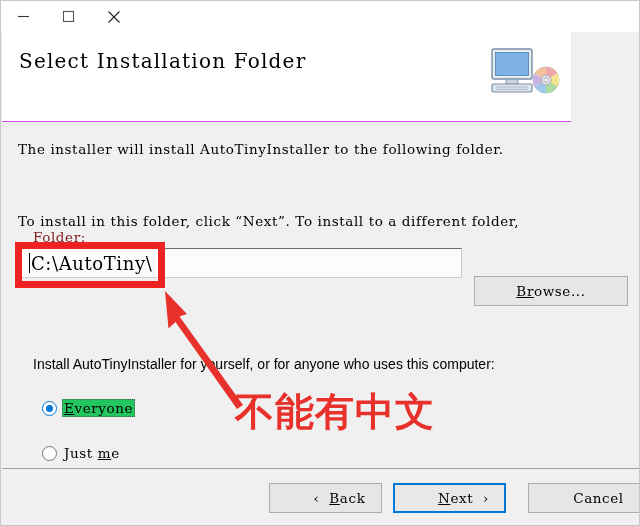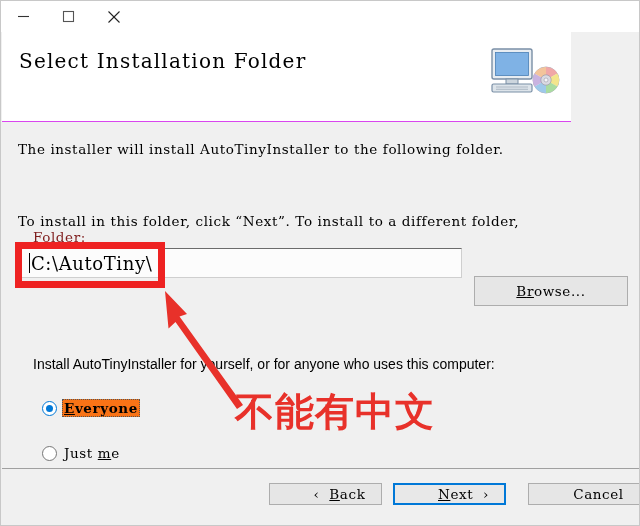--- a/index.html
+++ b/index.html
@@ -214,42 +214,41 @@
   }
   .radio-label {
     font-family: "DejaVu Serif", "Liberation Serif", serif;
     font-size: 13.5px;
     color: #000000;
     letter-spacing: 0.6px;
     padding: 1px 2px;
   }
   .radio-label.focused {
     border: 1px dotted #555555;
-    background: #f97316;
+    background: #22c55e;
     padding: 0px 1px;
-    font-weight: bold;
   }
   .ul { text-decoration: underline; }
 
   
   #footer {
     position: absolute;
     left: 1px;
     top: 467px;
     width: 637px;
     height: 58px;
     background: #f0f0f0;
     border-top: 1px solid #a0a0a0;
     box-sizing: border-box;
   }
   .footbtn {
     position: absolute;
     top: 14px;
     width: 113px;
-    height: 22px;
+    height: 30px;
     background: #e6e6e6;
     border: 1px solid #adadad;
     box-sizing: border-box;
     font-family: "DejaVu Serif", "Liberation Serif", serif;
     font-size: 13.5px;
     color: #000000;
     letter-spacing: 0.6px;
     display: flex;
     align-items: center;
     justify-content: center;

